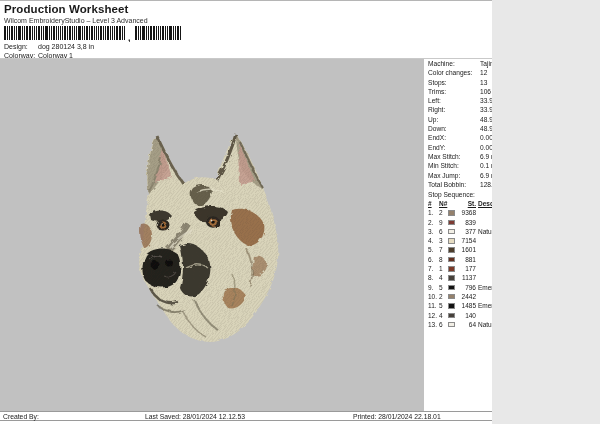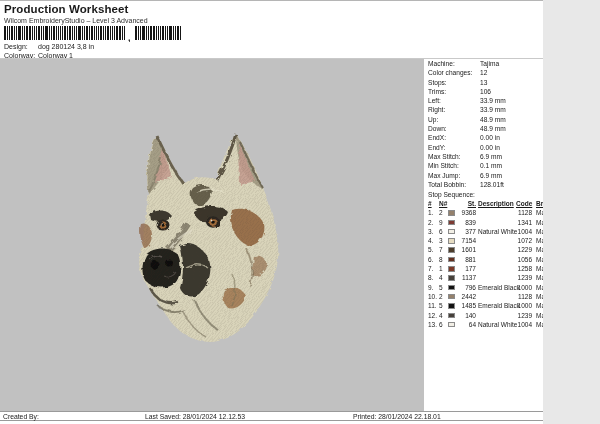--- a/index.html
+++ b/index.html
@@ -1,17 +1,17 @@
 <!DOCTYPE html>
 <html><head>
 <meta charset="utf-8">
 <style>
   *{box-sizing:border-box;margin:0;padding:0}
   html,body{background:#e8e8e8}
-  .page{position:relative;width:543px;height:424px;background:#fff;overflow:hidden;
+  .page{position:relative;width:492px;height:424px;background:#fff;overflow:hidden;
         font-family:"Liberation Sans",sans-serif;color:#1a1a1a;
         border-top:1px solid #b5b5b5;}
   
   .title{position:absolute;left:4px;top:2px;font-size:11.5px;font-weight:bold;letter-spacing:.1px}
   .subtitle{position:absolute;left:4px;top:16px;font-size:7px;color:#303030}
   .barcode{position:absolute;left:4px;top:25px}
   .kv{position:absolute;left:4px;font-size:7px;white-space:nowrap}
   .kv .k{display:inline-block;width:34px}
   .design-row{top:42px}
   .colorway-row{top:51px}

